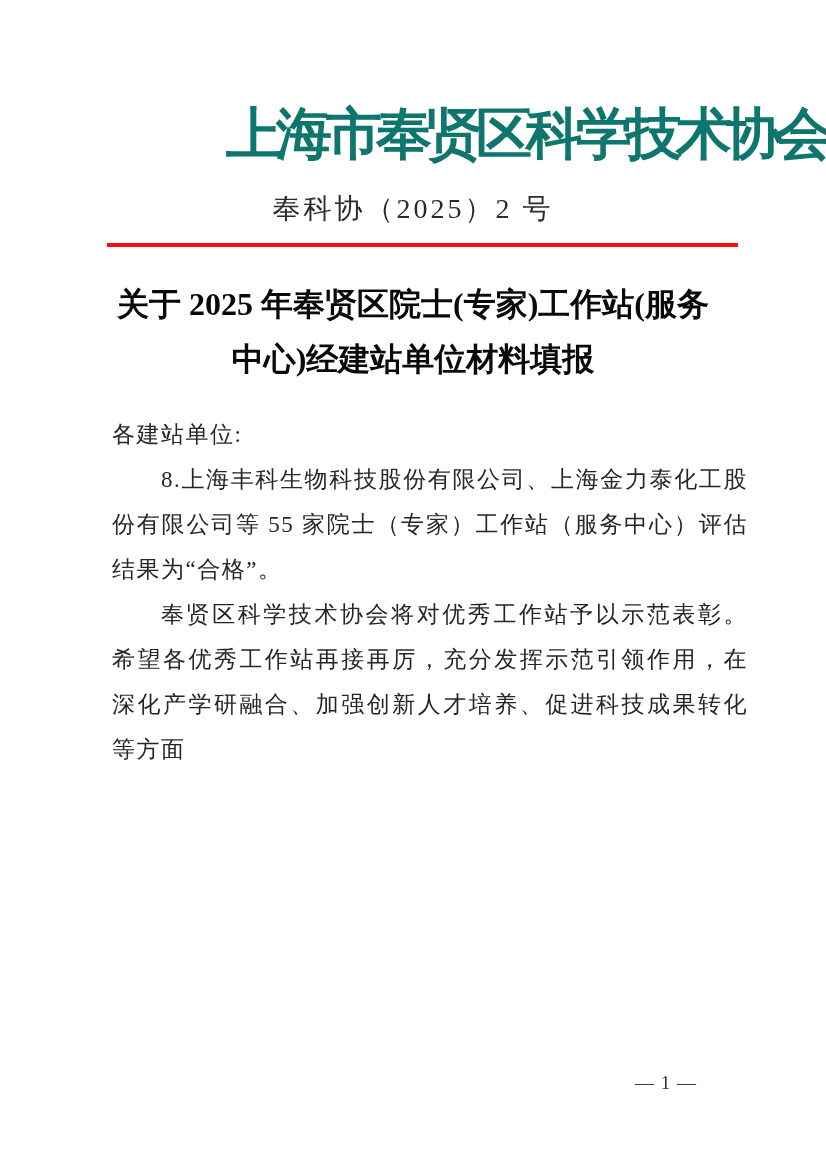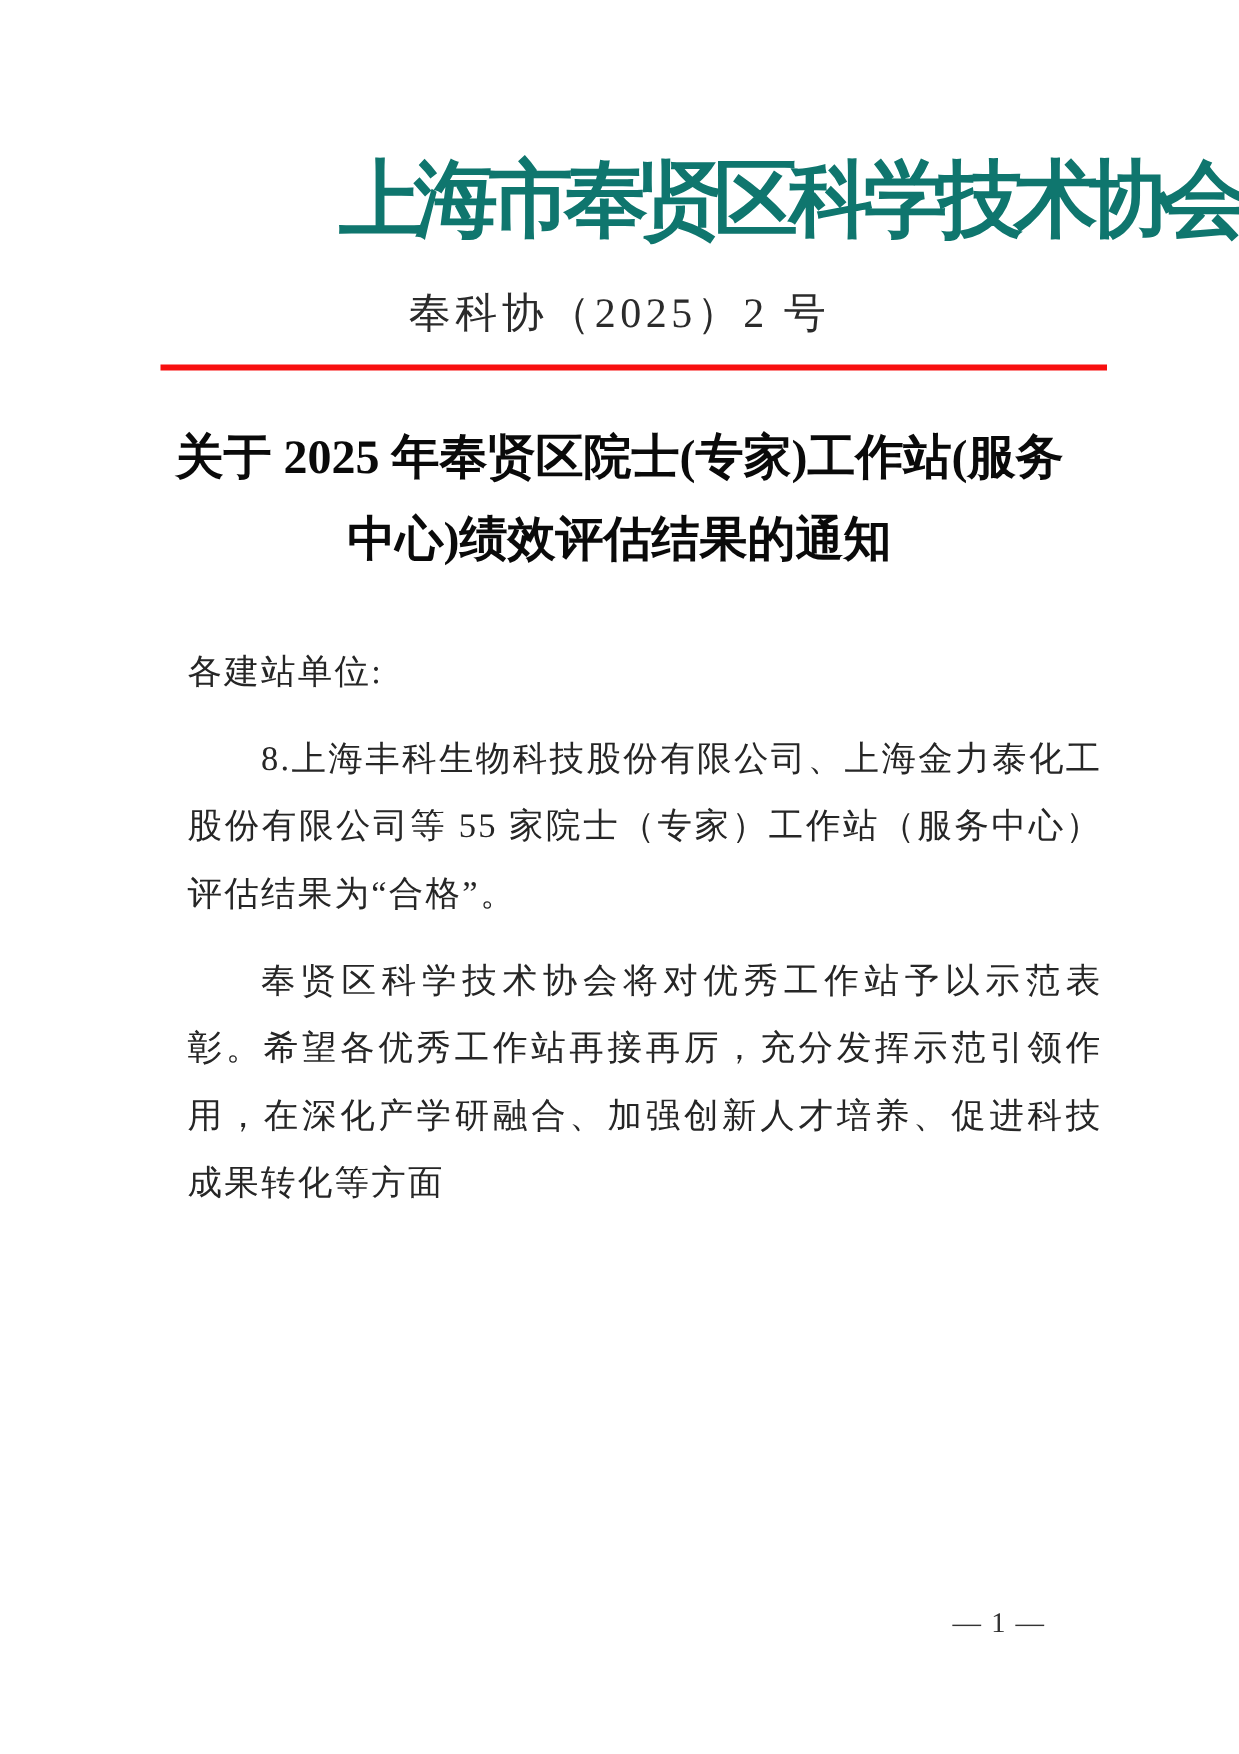--- a/index.html
+++ b/index.html
@@ -70,21 +70,21 @@
     left: 112px;
     width: 636px;
     font-size: 23px;
     line-height: 45px;
     letter-spacing: 1.5px;
     color: #262626;
     text-align: justify;
     text-justify: inter-ideograph;
   }
   .body-text p {
-    margin: 13px;
+    margin: 0;
     padding: 0;
   }
   .body-text p.indent {
     text-indent: 49px;
   }
   
   .page-number {
     position: absolute;
     top: 1072px;
     left: 626px;
@@ -102,21 +102,21 @@
 <div class="page">
 
   <div class="org-title">上海市奉贤区科学技术协会</div>
 
   <div class="doc-number">奉科协（2025）2 号</div>
 
   <div class="red-rule"></div>
 
   <div class="doc-title">
     <div>关于 2025 年奉贤区院士(专家)工作站(服务</div>
-    <div>中心)绩效评估结果的通知</div>
+    <div>中心)经建站单位材料填报</div>
   </div>
 
   <div class="body-text">
     <p>各建站单位:</p>
     <p class="indent">8.上海丰科生物科技股份有限公司、上海金力泰化工股份有限公司等 55 家院士（专家）工作站（服务中心）评估结果为“合格”。</p>
     <p class="indent">奉贤区科学技术协会将对优秀工作站予以示范表彰。希望各优秀工作站再接再厉，充分发挥示范引领作用，在深化产学研融合、加强创新人才培养、促进科技成果转化等方面</p>
   </div>
 
   <div class="page-number">— 1 —</div>
 

